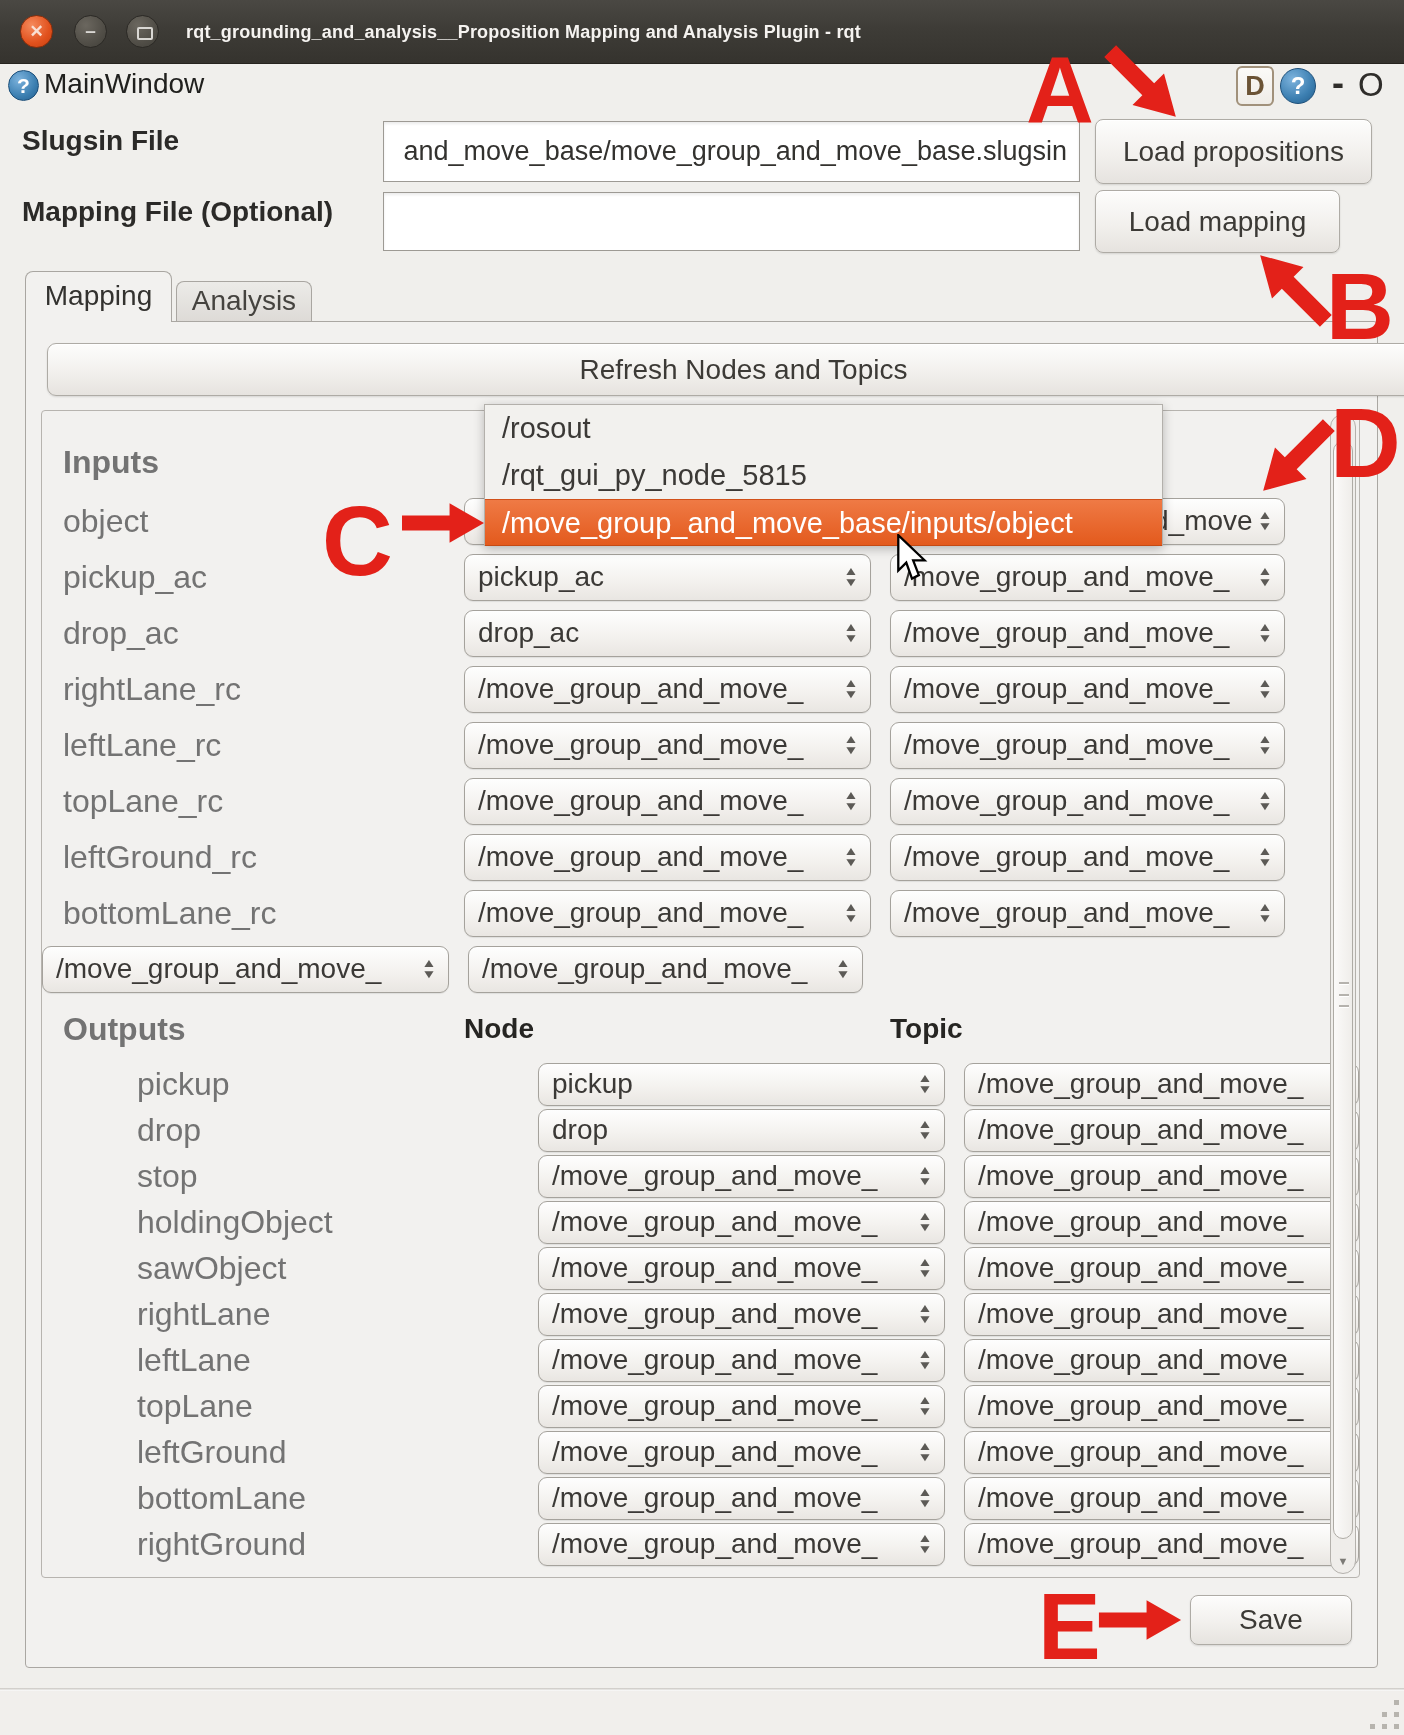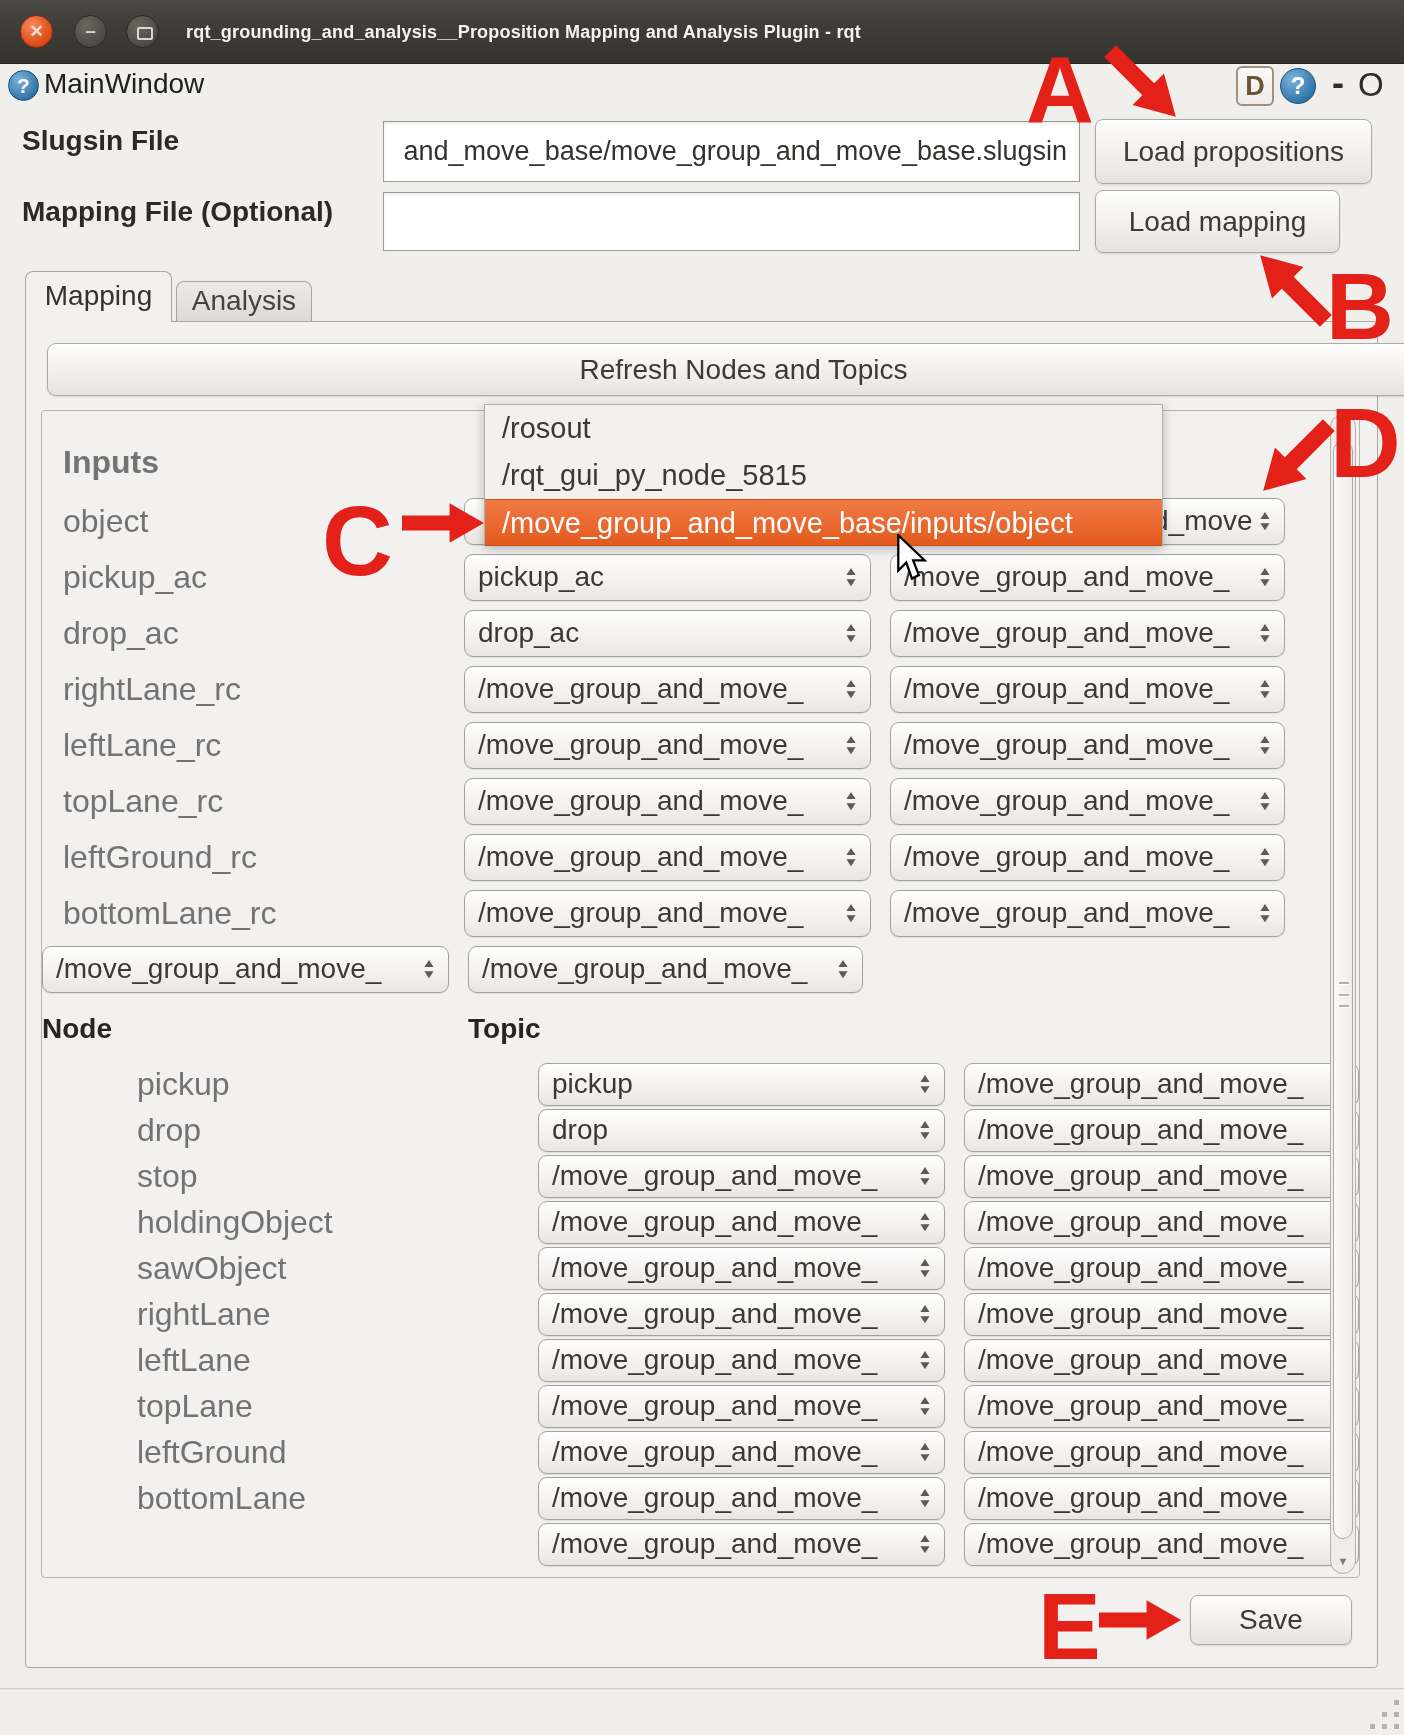--- a/index.html
+++ b/index.html
@@ -307,20 +307,21 @@
     <div class="combo combo-topic">
       <span class="combo-text">/move_group_and_move_</span>
       <span class="spinner">
             <i class="spin-up"></i>
             <i class="spin-dn"></i>
           </span>
     </div>
   </div>
     </div>
   <div id="outputs-header-row" class="m-row">
+    <div class="row-label hdr">Outputs</div>
     <div class="col-node-hdr hdr">Node</div>
     <div class="col-gap"></div>
     <div class="col-topic-hdr hdr">Topic</div>
   </div>
   <div>
       <div class="m-row row-out">
     <div class="row-label">pickup</div>
     <div class="combo combo-node">
       <span class="combo-text">pickup</span>
       <span class="spinner">
@@ -483,20 +484,21 @@
     </div>
     <div class="combo combo-topic">
       <span class="combo-text">/move_group_and_move_</span>
       <span class="spinner">
             <i class="spin-up"></i>
             <i class="spin-dn"></i>
           </span>
     </div>
   </div>
       <div class="m-row row-out">
+    <div class="row-label">rightGround</div>
     <div class="combo combo-node">
       <span class="combo-text">/move_group_and_move_</span>
       <span class="spinner">
             <i class="spin-up"></i>
             <i class="spin-dn"></i>
           </span>
     </div>
     <div class="combo combo-topic">
       <span class="combo-text">/move_group_and_move_</span>
       <span class="spinner">

